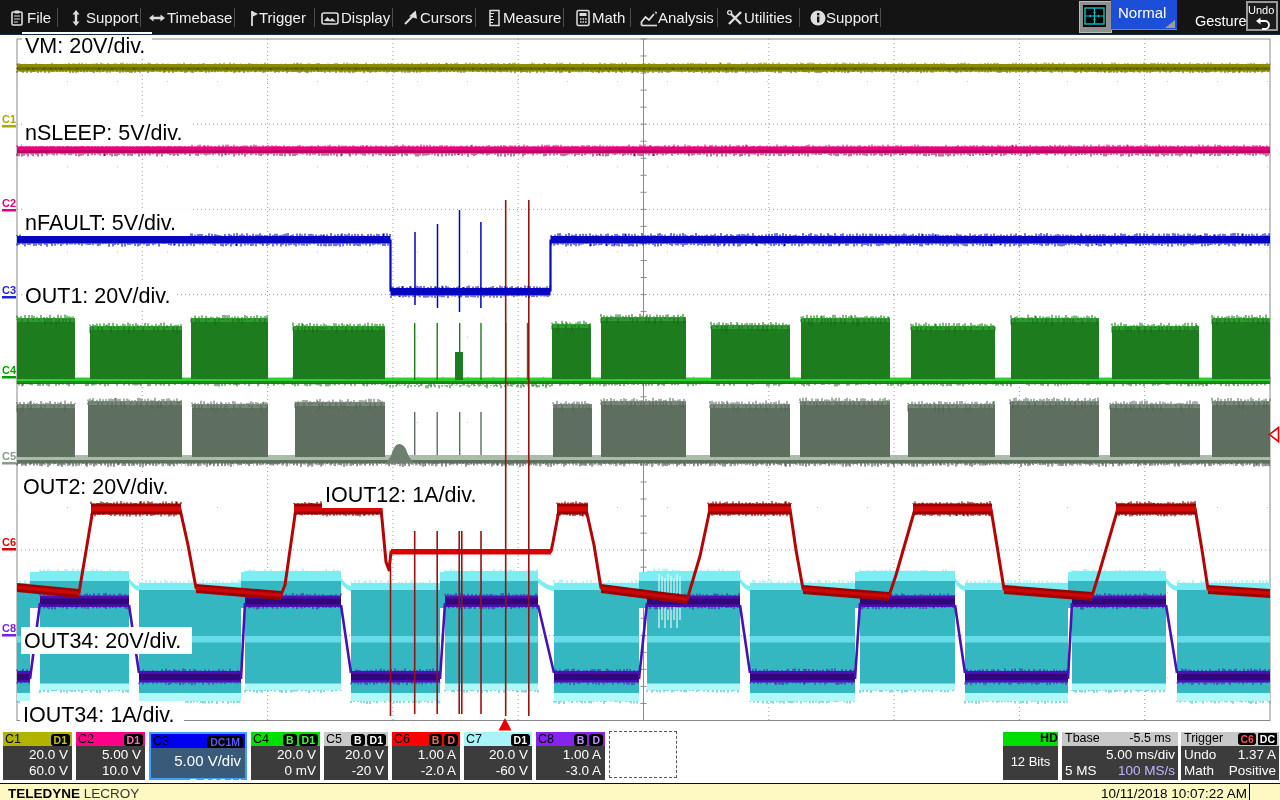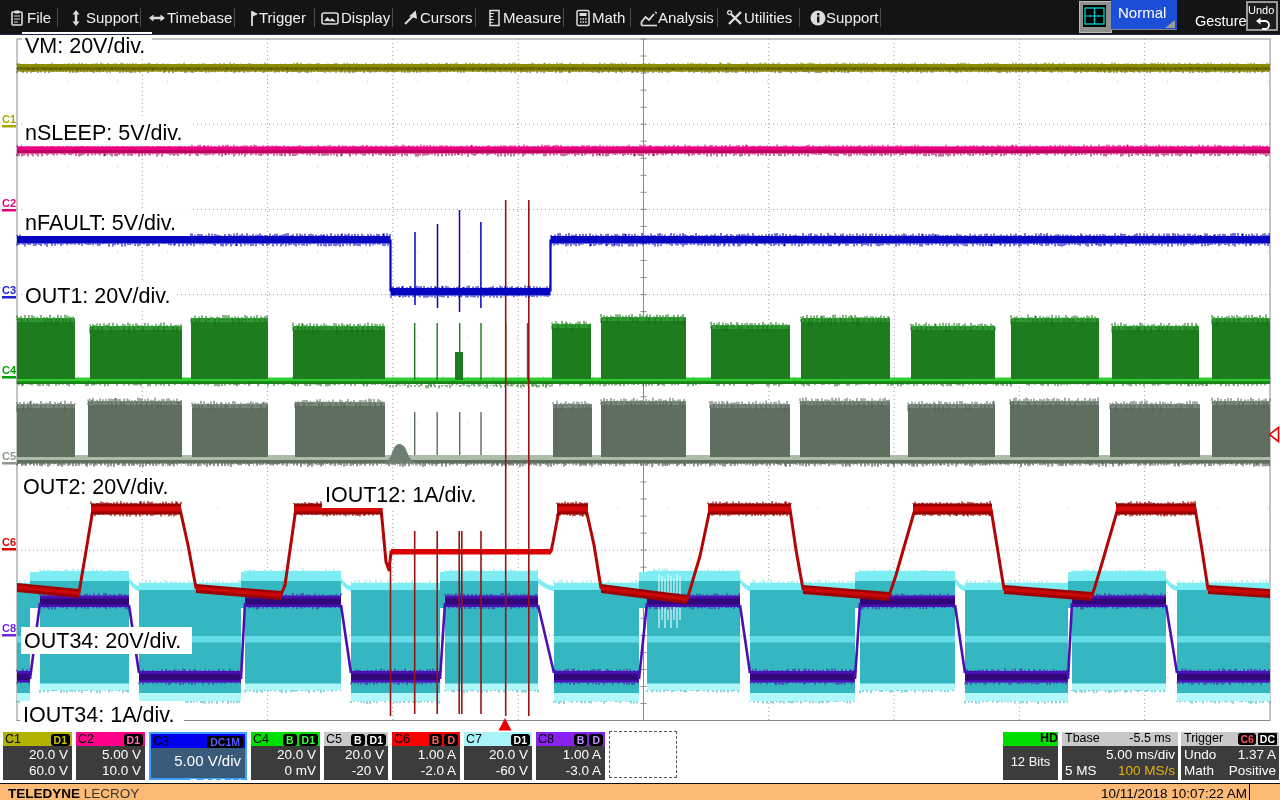--- a/index.html
+++ b/index.html
@@ -1,17 +1,17 @@
 <!DOCTYPE html>
 <html><head><meta charset="utf-8"><style>
 *{margin:0;padding:0}
 body{width:1280px;height:800px;font-family:"Liberation Sans",sans-serif;overflow:hidden;background:#fff}
 #bar{position:absolute;left:0;top:0;width:1280px;height:34px;background:#141414;border-bottom:1.5px solid #1b2c4e}
 #plot{position:absolute;left:0;top:0}
-#footer{position:absolute;left:0;top:783px;width:1280px;height:17px;background:#fdba74;border-top:1.6px solid #111}
+#footer{position:absolute;left:0;top:783px;width:1280px;height:17px;background:#fef9c3;border-top:1.6px solid #111}
 </style></head>
 <body>
 <svg id="plot" width="1280" height="800">
     <rect x="0" y="34" width="1280" height="697" fill="#ffffff"></rect>
     <g>
       <rect x="17" y="39" width="1253" height="681.5" fill="none" stroke="#8a8a8a" stroke-width="1"></rect>
       <line x1="142.3" y1="39" x2="142.3" y2="720.5" stroke="#9a9a9a" stroke-width="1" stroke-dasharray="1 3"></line>
       <line x1="267.6" y1="39" x2="267.6" y2="720.5" stroke="#9a9a9a" stroke-width="1" stroke-dasharray="1 3"></line>
       <line x1="392.9" y1="39" x2="392.9" y2="720.5" stroke="#9a9a9a" stroke-width="1" stroke-dasharray="1 3"></line>
       <line x1="518.2" y1="39" x2="518.2" y2="720.5" stroke="#9a9a9a" stroke-width="1" stroke-dasharray="1 3"></line>
@@ -550,21 +550,21 @@
 <div style="position:absolute;left:0;top:0;right:0;height:14px;background:#00dd00;text-align:right;font-size:12.5px;font-weight:bold;color:#000;line-height:13px">HD</div>
 <div style="position:absolute;left:0;right:0;top:22px;text-align:center;font-size:13px;color:#fff">12 Bits</div>
   </div>
 <div style="position:absolute;left:1062px;top:732px;width:116px;height:48px;background:#3c3c3c">
 <div style="position:absolute;left:0;top:0;right:0;height:14px;background:#c8c8c8;font-size:12.5px;color:#000;line-height:13px">
       <span style="position:absolute;left:3px">Tbase</span>
       <span style="position:absolute;right:7px">-5.5 ms</span>
     </div>
 <div style="position:absolute;right:3px;top:15px;font-size:13.5px;color:#fff">5.00 ms/div</div>
 <div style="position:absolute;left:3px;top:31px;font-size:13.5px;color:#fff">5 MS</div>
-<div style="position:absolute;right:3px;top:31px;font-size:13.5px;color:#eab308">100 MS/s</div>
+<div style="position:absolute;right:3px;top:31px;font-size:13.5px;color:#c4b5fd">100 MS/s</div>
   </div>
 <div style="position:absolute;left:1181px;top:732px;width:98px;height:48px;background:#3c3c3c">
 <div style="position:absolute;left:0;top:0;right:0;height:14px;background:#c8c8c8;font-size:12.5px;color:#000;line-height:13px">
       <span style="position:absolute;left:3px">Trigger</span>
       <span style="position:absolute;right:2px;top:0.5px"><span style="display:inline-block;background:#000;color:#ff5050;border-radius:3px;font-size:10.5px;font-weight:bold;padding:0 2px;line-height:12px">C6</span><span style="display:inline-block;background:#000;color:#fff;border-radius:1px;font-size:10.5px;font-weight:bold;padding:0 2px;margin-left:2px;line-height:12px">DC</span></span>
     </div>
 <div style="position:absolute;left:3px;top:15px;font-size:13.5px;color:#fff">Undo</div>
 <div style="position:absolute;right:3px;top:15px;font-size:13.5px;color:#fff">1.37 A</div>
 <div style="position:absolute;left:3px;top:31px;font-size:13.5px;color:#fff">Math</div>
 <div style="position:absolute;right:3px;top:31px;font-size:13.5px;color:#fff">Positive</div>

